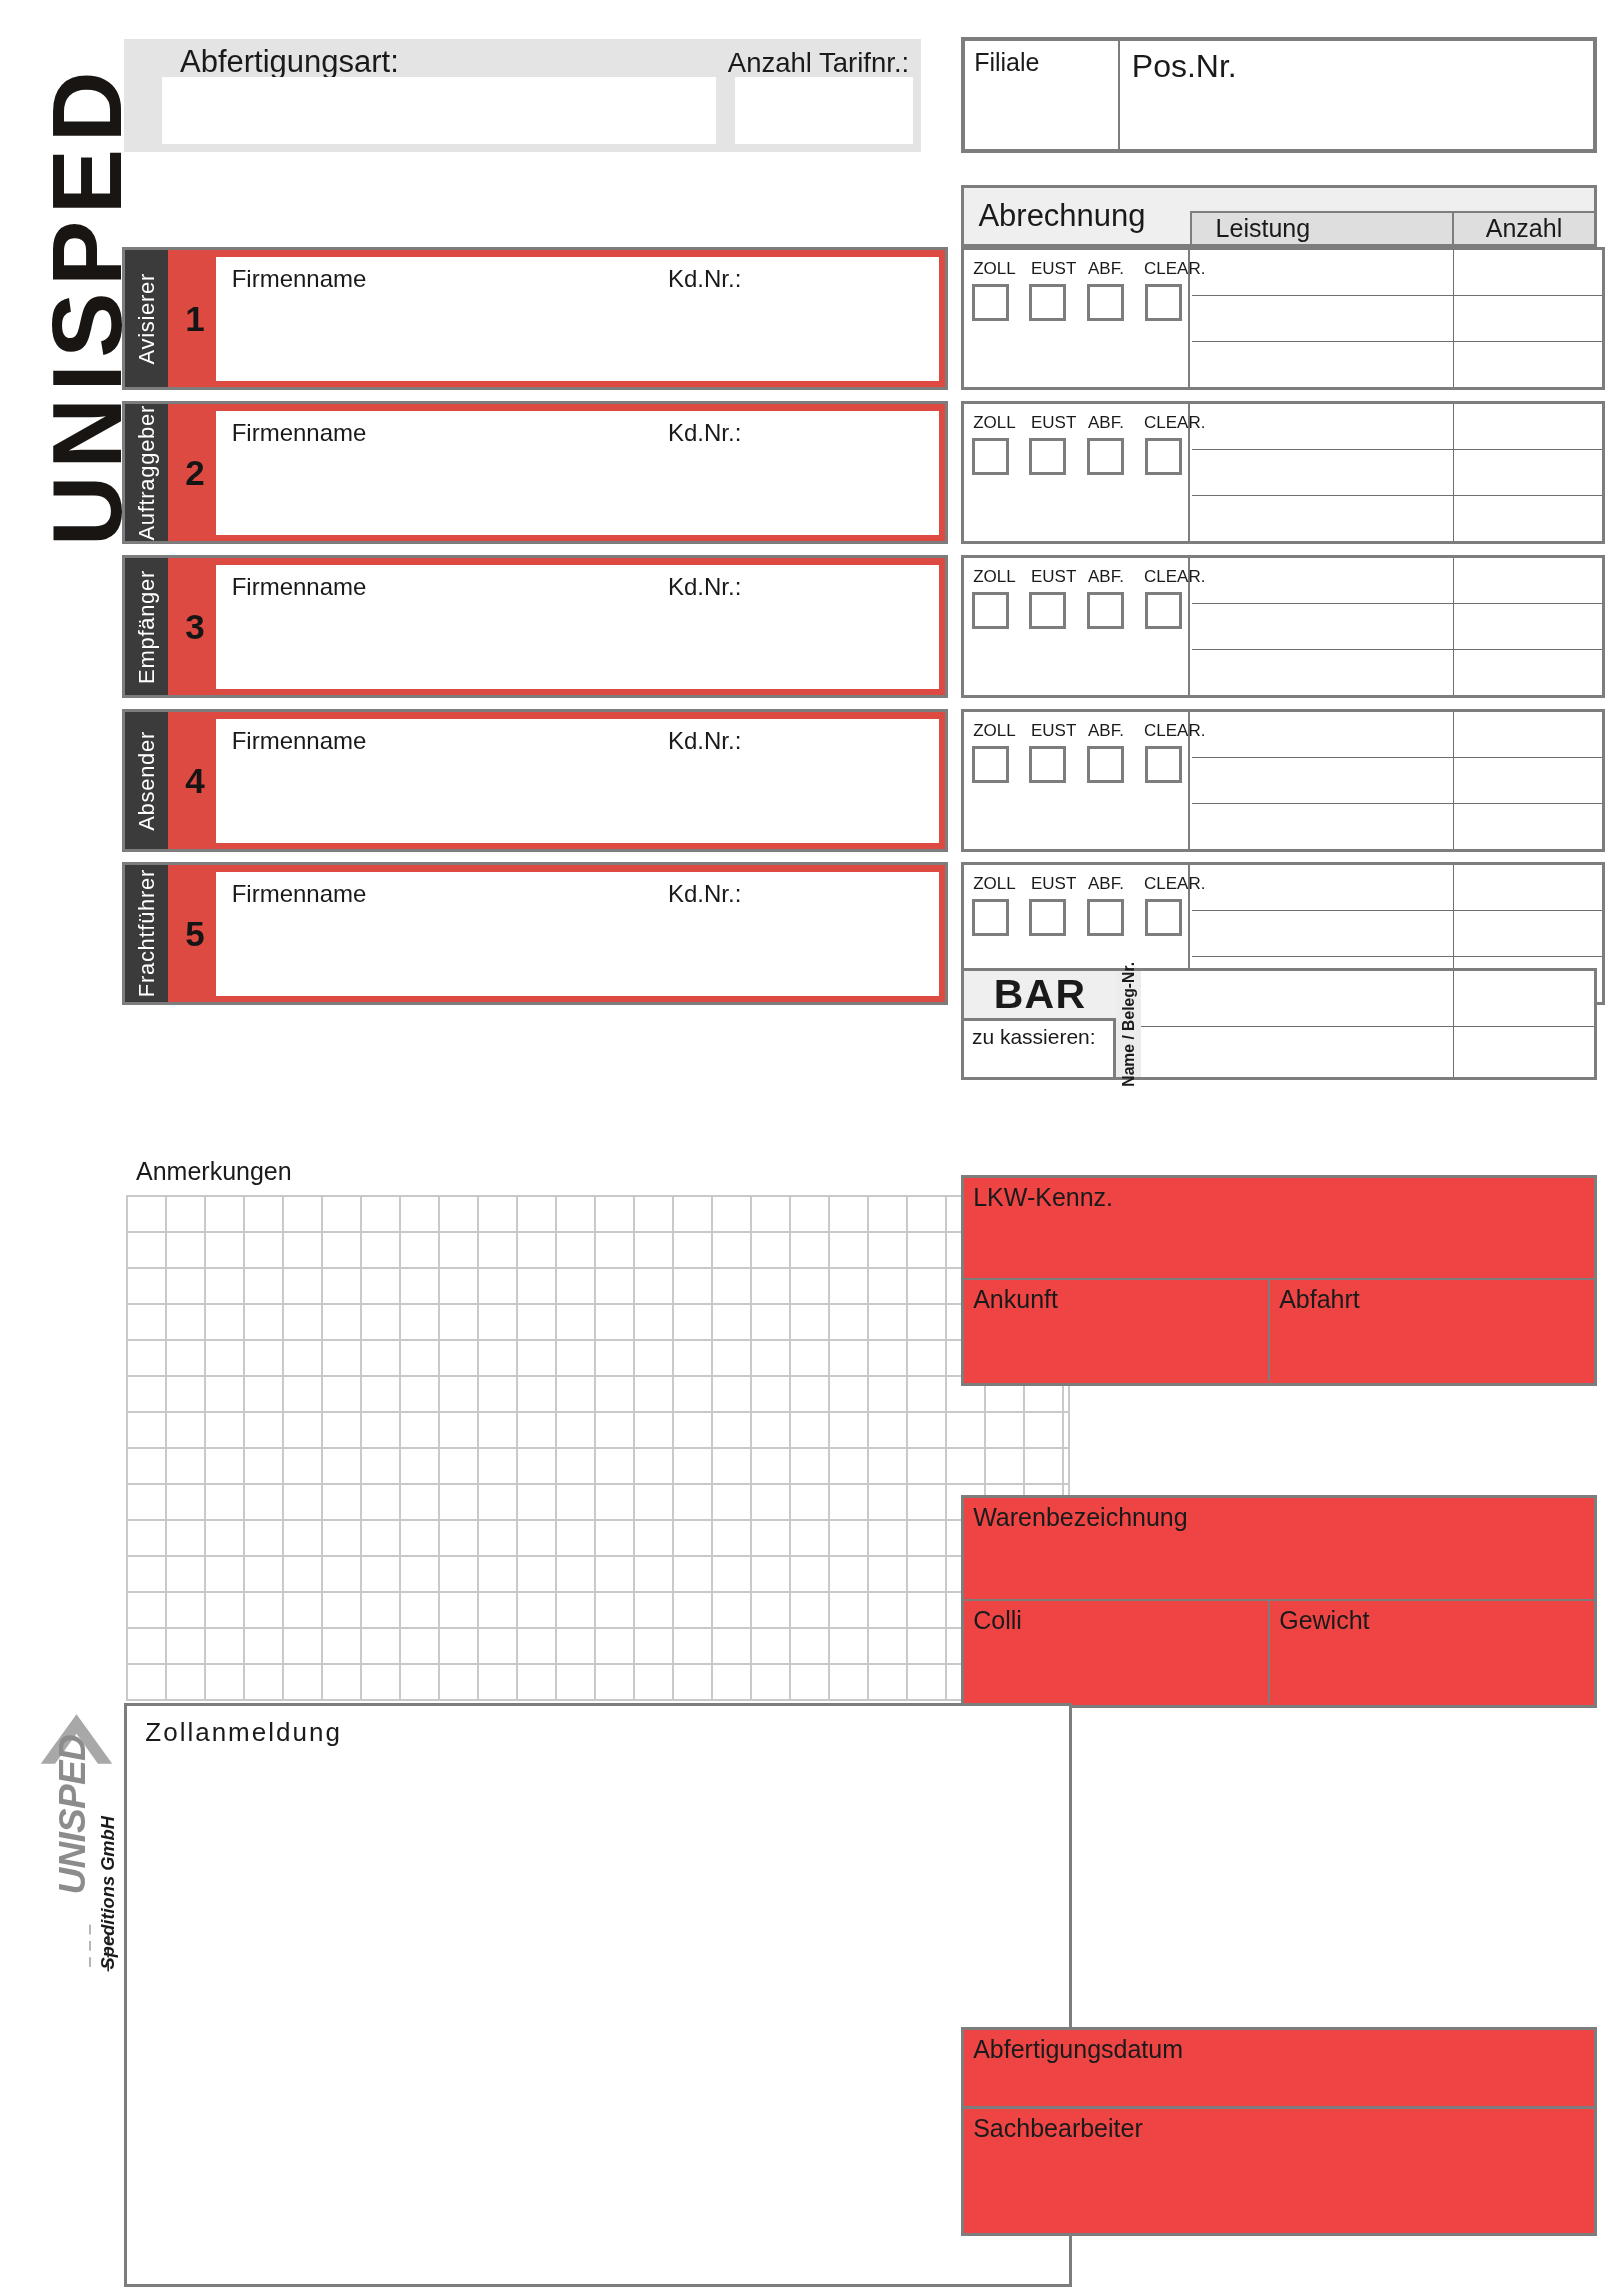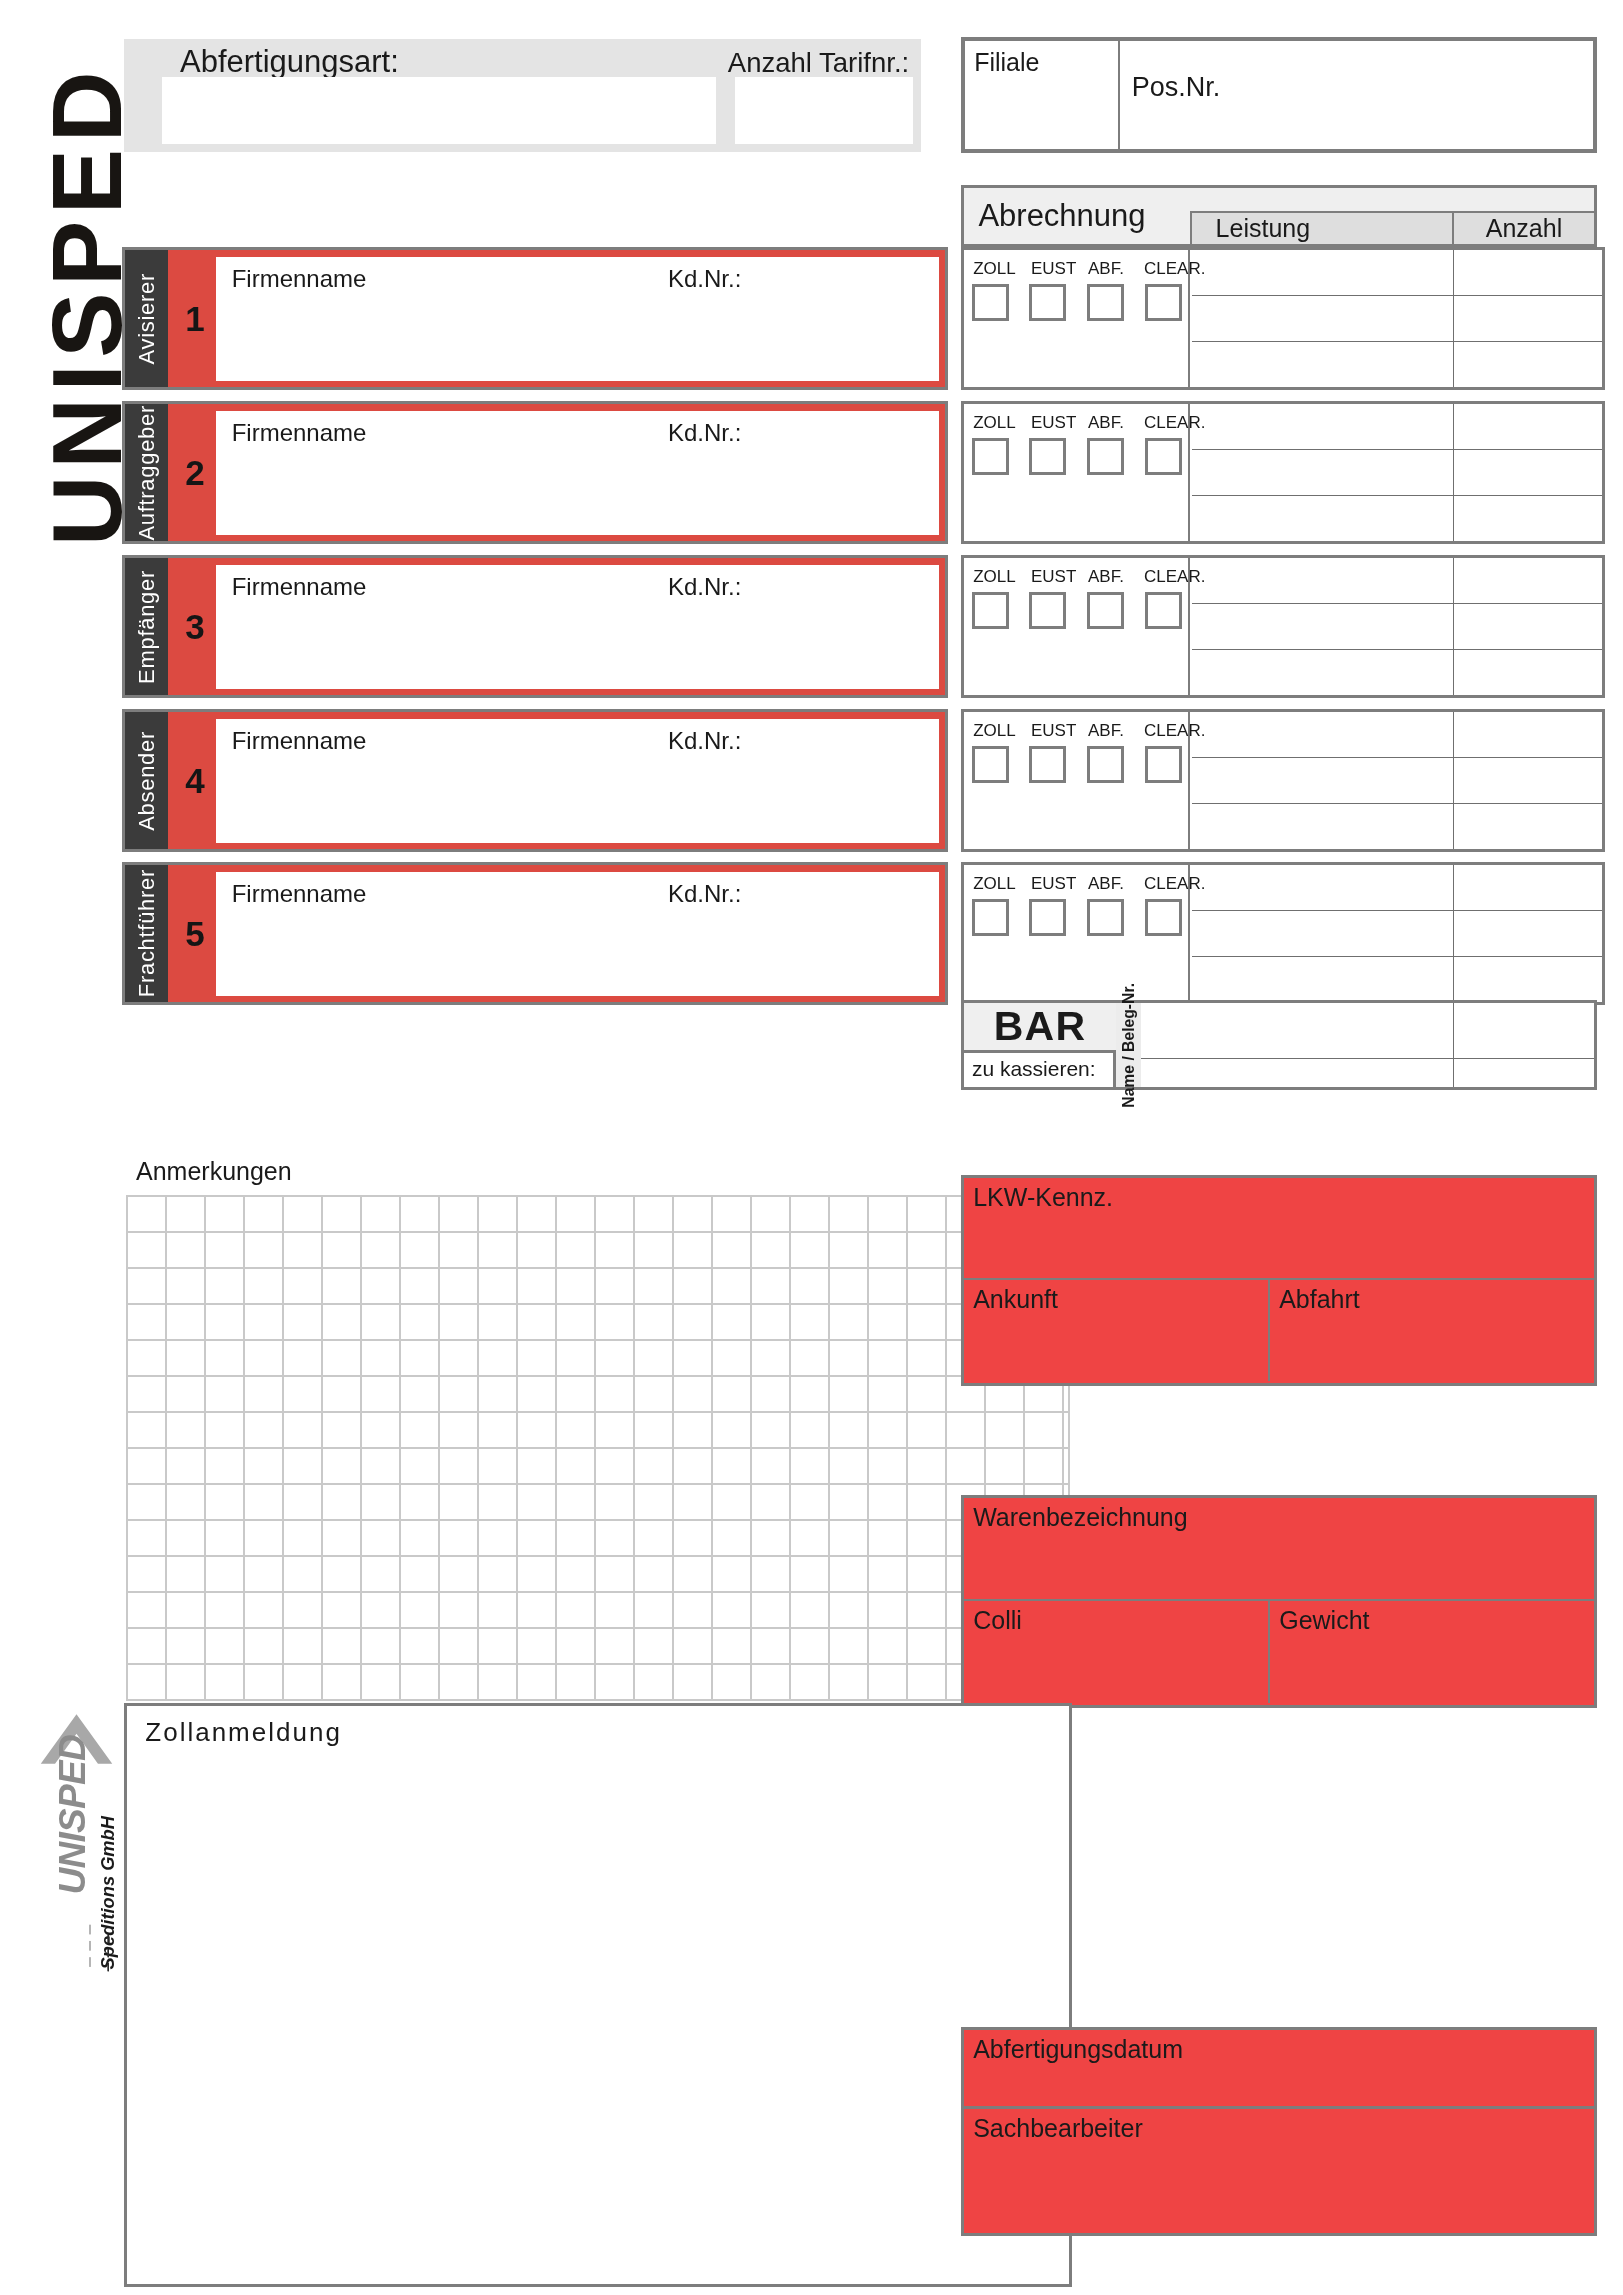--- a/index.html
+++ b/index.html
@@ -18,21 +18,21 @@
   .hdr { position:absolute; left:124px; top:39px; width:797px; height:113px; background:#e4e4e4; }
   .hdr-label1 { position:absolute; left:56px; top:5.2px; font-size:31px; }
   .hdr-input-a { position:absolute; left:38px; top:38px; width:554px; height:67px; background:#ffffff; }
   .hdr-label2 { position:absolute; right:11.8px; top:7.9px; font-size:27.5px; }
   .hdr-input-b { position:absolute; left:611px; top:38px; width:178px; height:67px; background:#ffffff; }
 
   
   .filiale-box { position:absolute; left:961px; top:37px; width:636px; height:116px;
                  border:4.6px solid #7d7d7d; background:#fff; display:flex; }
   .fil-cell { width:155px; border-right:2px solid #7d7d7d; padding:6.5px 9.2px; font-size:25px; }
-  .pos-cell { flex:1; padding:6.5px 11.8px; font-size:27px;margin-top:24px; }
+  .pos-cell { flex:1; padding:6.5px 11.8px; font-size:32px; }
 
   
   .abr-header { position:absolute; left:961px; top:185px; width:636px; height:62px;
                 background:#efefef; border:3.9px solid #7d7d7d; }
   .abr-title { position:absolute; left:14.4px; top:50%; transform:translateY(-50%); font-size:31px; }
   .hdr-strip { position:absolute; left:226px; right:0; bottom:0; height:33px; display:flex;
                background:#dedede; border-top:2px solid #7d7d7d; border-left:2px solid #7d7d7d; }
   .hdr-strip .hl { width:262px; border-right:2px solid #7d7d7d; font-size:25px;
                    display:flex; align-items:center; padding-left:23.6px; }
   .hdr-strip .hb { flex:1; font-size:25px; display:flex; align-items:center; justify-content:center; }
@@ -57,21 +57,21 @@
   .abr-left { position:absolute; left:0; top:0; width:226px; height:100%; border-right:2px solid #7d7d7d; }
   .cb-label { position:absolute; top:9.2px; font-size:17px; }
   .cb { position:absolute; top:34px; width:37px; height:37px; border:3.3px solid #7d7d7d; background:#fff; }
   .abr-rows { position:absolute; left:228px; right:0; top:0; bottom:0; display:flex; flex-direction:column; }
   .abr-row { flex:1; display:flex; border-bottom:1.3px solid #6f6f6f; }
   .abr-row:last-child { border-bottom:none; }
   .abr-row .cl { width:262px; border-right:1.3px solid #6f6f6f; }
   .abr-row .cb2 { flex:1; }
 
   
-  .bar-box { position:absolute; left:961px; top:1000px; width:636px; height:90px;
+  .bar-box { position:absolute; left:961px; top:968px; width:636px; height:112px;
              border:3.9px solid #7d7d7d; background:#fff; }
   .bar-title-cell { position:absolute; left:0; top:0; width:152px; height:47px; background:#efefef;
                     display:flex; align-items:center; justify-content:center; }
   .bar-title-cell span { font-size:41px; font-weight:700; letter-spacing:1.3px; }
   .zu-box { position:absolute; left:0; top:47px; width:152px; bottom:0;
             border-top:3.9px solid #7d7d7d; border-right:3.9px solid #7d7d7d; padding:3.9px 7.9px; font-size:21px; }
   .name-strip { position:absolute; left:152px; top:0; bottom:0; width:25px; background:#ececec;
                 display:flex; align-items:center; justify-content:center; }
   .name-strip span { font-size:15.7px; font-weight:700; }
   .bar-rows { position:absolute; left:177px; right:0; top:0; bottom:0; display:flex; flex-direction:column; }

